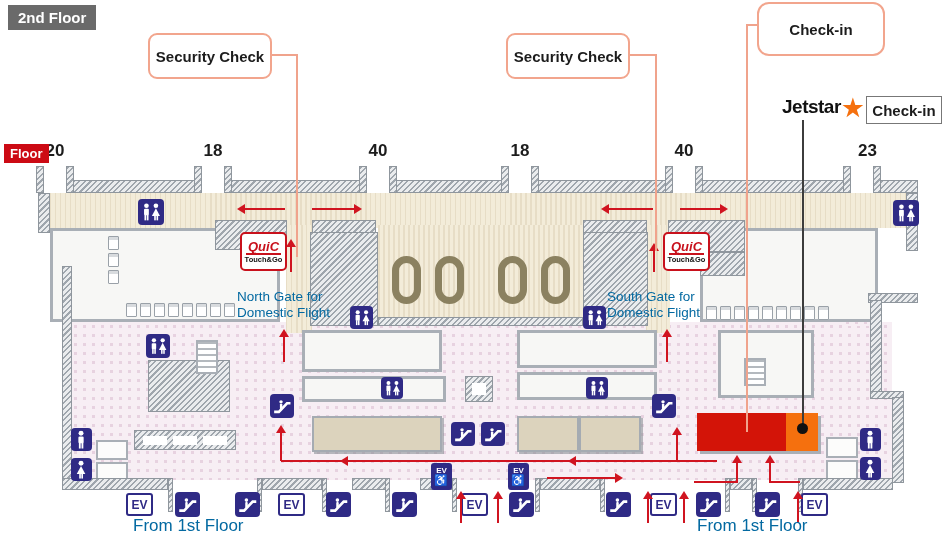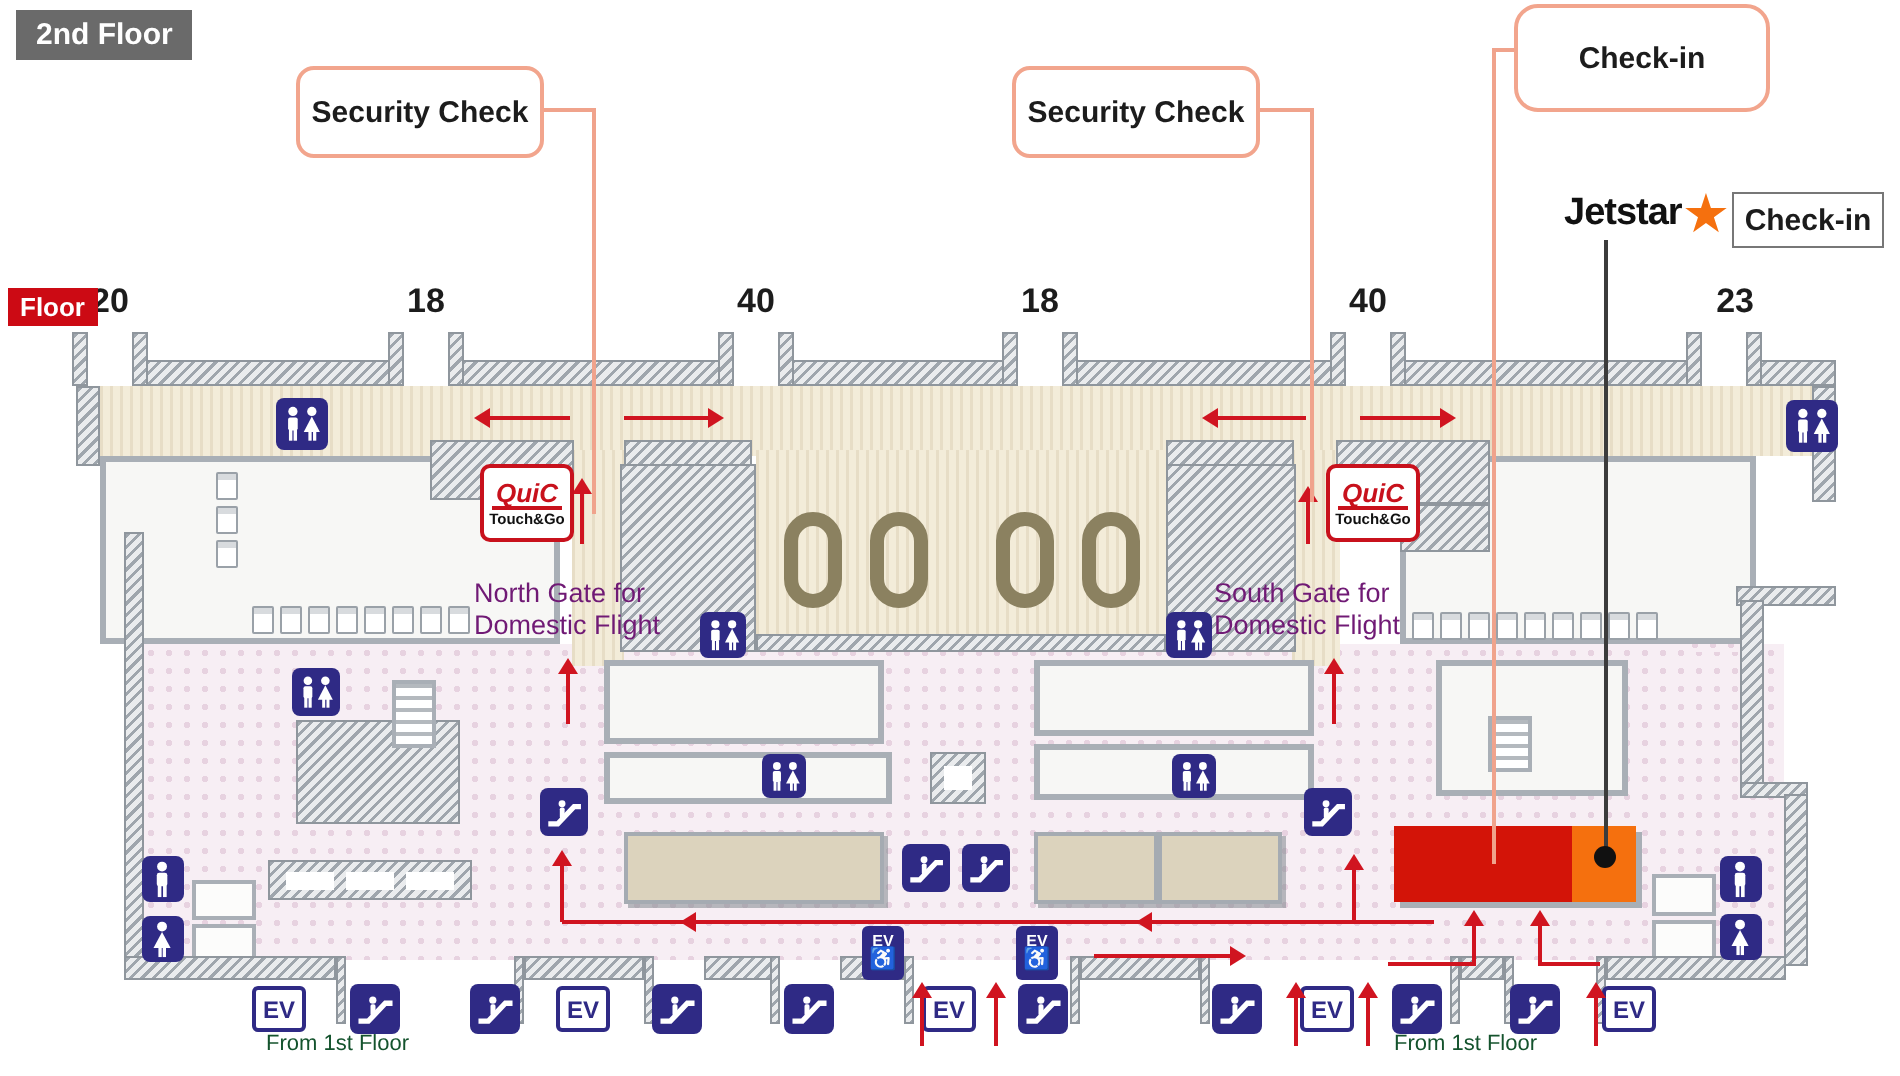--- a/index.html
+++ b/index.html
@@ -44,22 +44,22 @@
   
   .lead{position:absolute;background:#f0a38c;z-index:5;}
   .leadk{position:absolute;background:#3c3c3c;z-index:5;}
   .callout{position:absolute;background:#fff;border:2px solid #f2a58d;border-radius:9px;z-index:6;
            display:flex;align-items:center;justify-content:center;font-weight:bold;font-size:15px;}
   .quic{position:absolute;background:#fff;border:2px solid #c8111c;border-radius:5px;z-index:4;
         display:flex;flex-direction:column;align-items:center;justify-content:center;box-sizing:border-box;}
   .quic .q1{color:#c8111c;font-weight:bold;font-style:italic;font-size:13px;line-height:13px;
             border-bottom:2px solid #c8111c;padding:0 2px;}
   .quic .q2{color:#111;font-weight:bold;font-size:7.5px;line-height:9px;}
-  .maptext{position:absolute;font-size:13.5px;line-height:16px;color:#701a75;z-index:4;}
-  .floorsrc{position:absolute;font-size:11px;color:#14532d;z-index:4;}
+  .maptext{position:absolute;font-size:13.5px;line-height:16px;color:#0369a1;z-index:4;}
+  .floorsrc{position:absolute;font-size:17px;color:#0369a1;z-index:4;}
 </style>
 </head>
 <body>
 
 <div id="stage">
 
   <div class="pink" style="left:62px;top:266px;width:46px;height:60px;"></div>
   <div class="pink" style="left:62px;top:322px;width:830px;height:158px;"></div>
   <div class="pink" style="left:843px;top:300px;width:29px;height:26px;"></div>
   <div class="beige" style="left:50px;top:193px;width:856px;height:35px;"></div>

